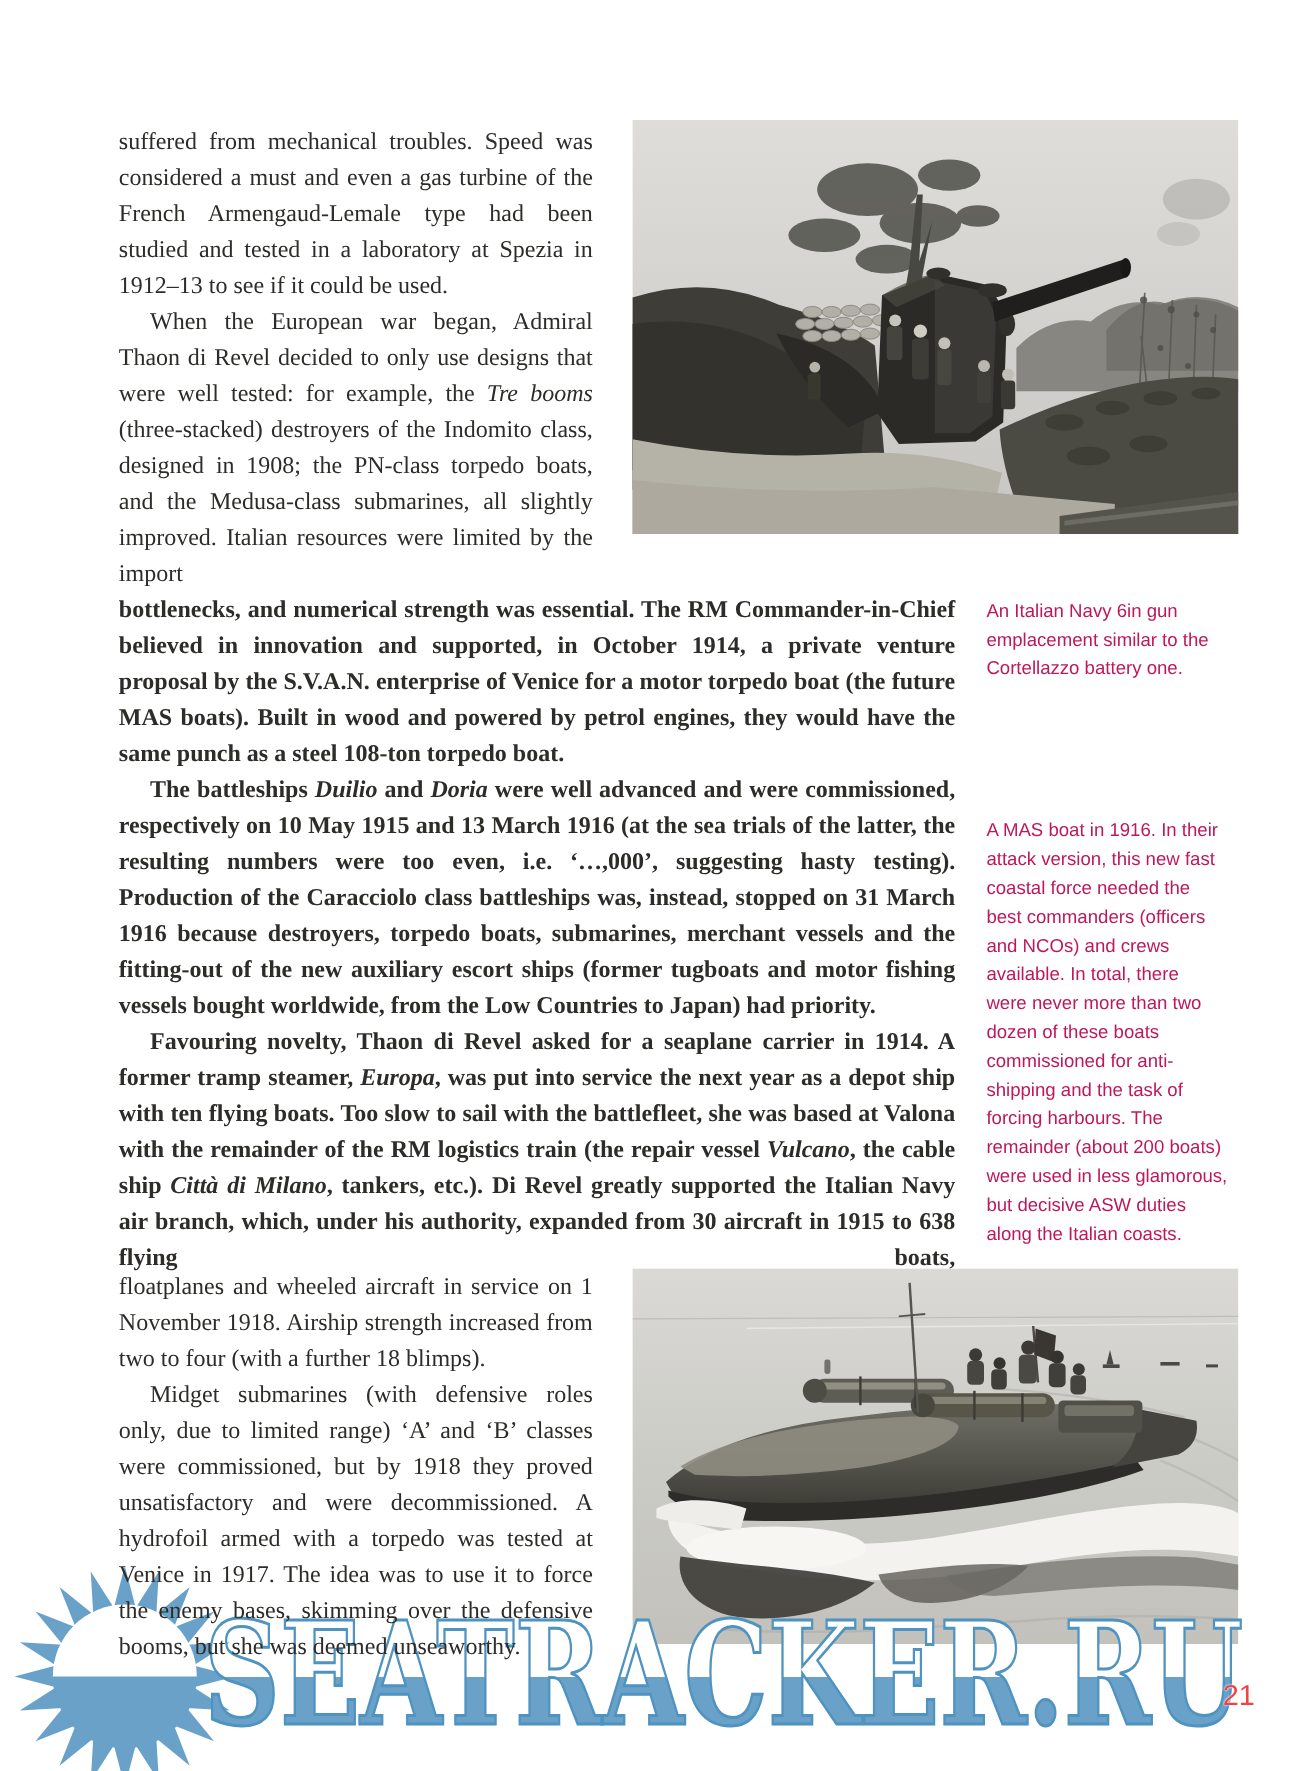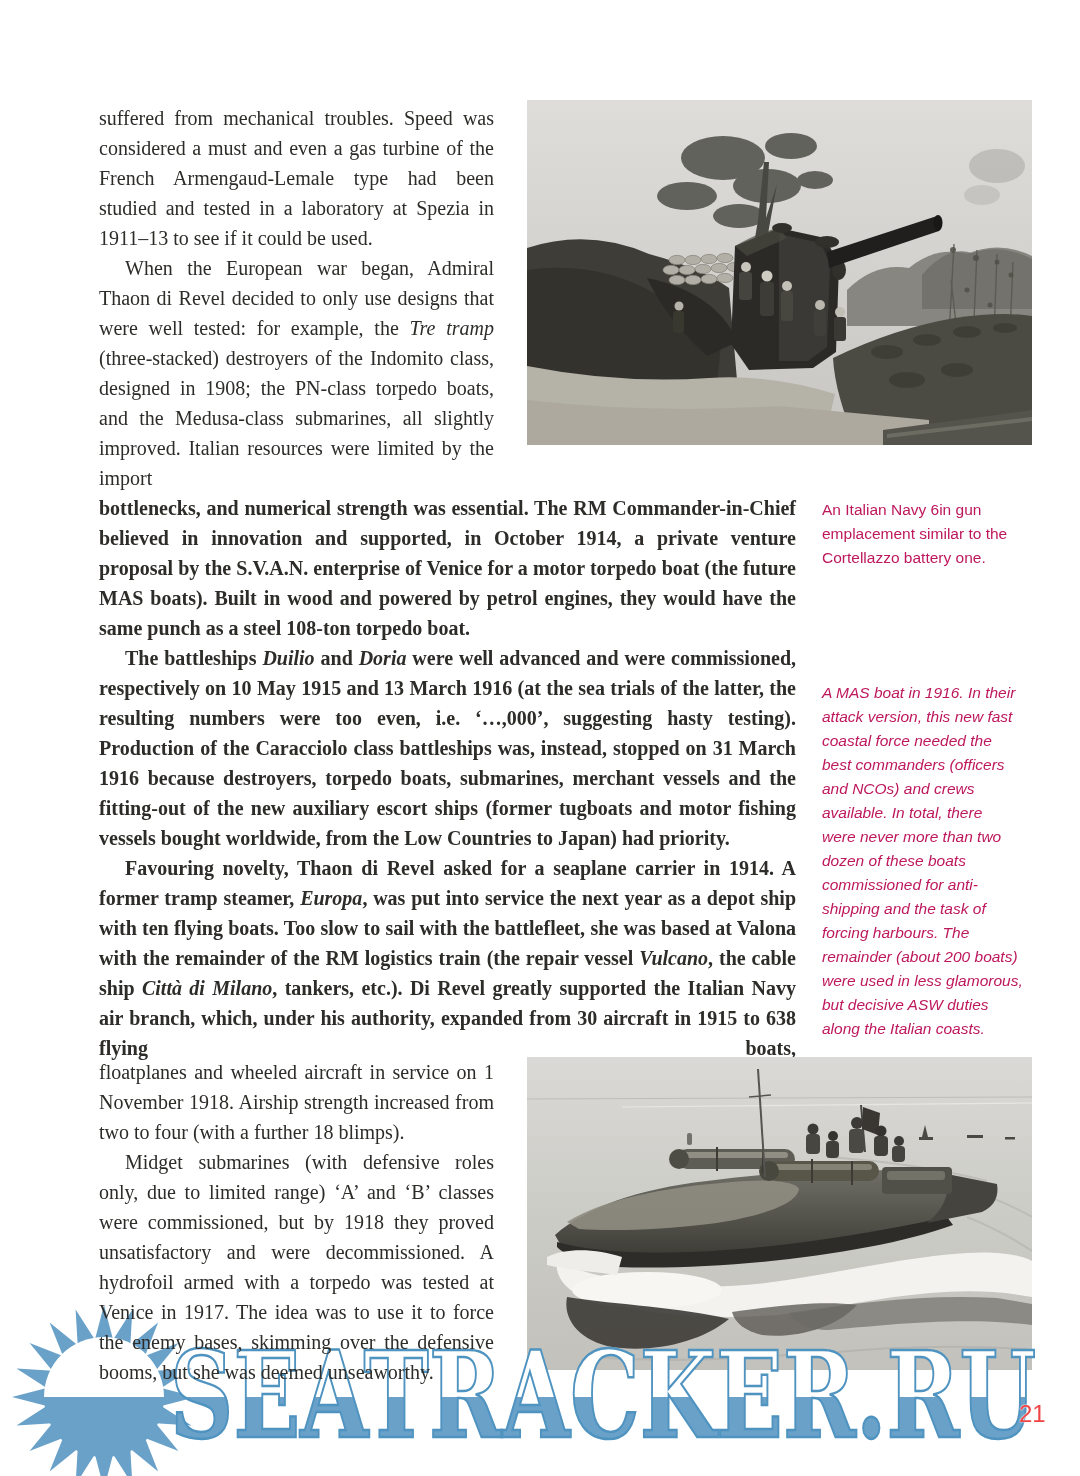--- a/index.html
+++ b/index.html
@@ -12,21 +12,21 @@
   .col-bottom{left:99px;top:1033px;width:395px;z-index:6;margin-top:24px;}
   .para{margin:0;text-align:justify;}
   .para.indent{text-indent:26px;}
   .para.cont{text-align-last:justify;}
   .para i{font-style:italic;}
   
   .caption{position:absolute;left:822px;width:238px;color:#be185d;
            font-family:"Liberation Sans","DejaVu Sans",sans-serif;
            font-size:15.5px;line-height:24px;white-space:pre-line;z-index:6;}
   .caption-1{top:498px;}
-  .caption-2{top:681px;font-style:italic;}
+  .caption-2{top:681px;}
   
   .photo{position:absolute;z-index:1;display:block;}
   .photo-top{left:527px;top:100px;}
   .photo-bottom{left:527px;top:1057px;}
   
   .watermark{position:absolute;left:0;top:1290px;z-index:4;display:block;}
   
   .page-number{position:absolute;left:1019px;top:1400px;z-index:7;
                font-family:"Liberation Sans","DejaVu Sans",sans-serif;
                font-size:24px;color:#ef4444;text-shadow:0 0 2px #ffffff,0 0 1px #ffffff;}
@@ -232,22 +232,22 @@
     </defs>
     <g>
       <polygon fill="#69a1c9" points="104,15 113.1,49.7 132.4,19.5 130.3,55.3 158.1,32.6 145,66 178.4,52.9 155.7,80.7 191.5,78.6 161.3,97.9 196,107 161.3,116.1 191.5,135.4 155.7,133.3 178.4,161.1 145,148 158.1,181.4 130.3,158.7 132.4,194.5 113.1,164.3 104,199 94.9,164.3 75.6,194.5 77.7,158.7 49.6,181.4 63,148 29.6,161.1 52.3,133.3 16.5,135.4 46.7,116.1 12,107 46.7,97.9 16.5,78.6 52.3,80.7 29.6,52.9 63,66 49.6,32.6 77.7,55.3 75.6,19.5 94.9,49.7"></polygon>
       <path d="M44,107 A60,60 0 0 0 164,107 Z" fill="#69a1c9"></path>
       <path d="M44,107 A60,60 0 0 1 164,107 Z" fill="#ffffff"></path>
     </g>
     <text x="170" y="147" font-family="'DejaVu Serif','Liberation Serif',serif" font-weight="bold" font-size="119" textLength="866" lengthAdjust="spacingAndGlyphs" fill="url(#wmfill)" stroke="#4f93c0" stroke-width="2.5">SEATRACKER.RU</text>
   </svg>
 
   <div class="col col-top">
-      <p class="para"><span>suffered from mechanical troubles. Speed was considered a must and even a gas turbine of the French Armengaud-Lemale type had been studied and tested in a laboratory at Spezia in 1911–13 to see if it could be used.</span></p>
-      <p class="para indent cont"><span>When the European war began, Admiral Thaon di Revel decided to only use designs that were well tested: for example, the </span><i>Tre tramp</i><span> (three-stacked) destroyers of the Indomito class, designed in 1908; the PN-class torpedo boats, and the Medusa-class submarines, all slightly improved. Italian resources were limited by the import</span></p>
+      <p class="para"><span>suffered from mechanical troubles. Speed was considered a must and even a gas turbine of the French Armengaud-Lemale type had been studied and tested in a laboratory at Spezia in 1912–13 to see if it could be used.</span></p>
+      <p class="para indent cont"><span>When the European war began, Admiral Thaon di Revel decided to only use designs that were well tested: for example, the </span><i>Tre booms</i><span> (three-stacked) destroyers of the Indomito class, designed in 1908; the PN-class torpedo boats, and the Medusa-class submarines, all slightly improved. Italian resources were limited by the import</span></p>
     </div>
   <div class="col block-wide">
       <p class="para"><span>bottlenecks, and numerical strength was essential. The RM Commander-in-Chief believed in innovation and supported, in October 1914, a private venture proposal by the S.V.A.N. enterprise of Venice for a motor torpedo boat (the future MAS boats). Built in wood and powered by petrol engines, they would have the same punch as a steel 108-ton torpedo boat.</span></p>
       <p class="para indent"><span>The battleships </span><i>Duilio</i><span> and </span><i>Doria</i><span> were well advanced and were commissioned, respectively on 10 May 1915 and 13 March 1916 (at the sea trials of the latter, the resulting numbers were too even, i.e. ‘…,000’, suggesting hasty testing). Production of the Caracciolo class battleships was, instead, stopped on 31 March 1916 because destroyers, torpedo boats, submarines, merchant vessels and the fitting-out of the new auxiliary escort ships (former tugboats and motor fishing vessels bought worldwide, from the Low Countries to Japan) had priority.</span></p>
       <p class="para indent cont"><span>Favouring novelty, Thaon di Revel asked for a seaplane carrier in 1914. A former tramp steamer, </span><i>Europa</i><span>, was put into service the next year as a depot ship with ten flying boats. Too slow to sail with the battlefleet, she was based at Valona with the remainder of the RM logistics train (the repair vessel </span><i>Vulcano</i><span>, the cable ship </span><i>Città di Milano</i><span>, tankers, etc.). Di Revel greatly supported the Italian Navy air branch, which, under his authority, expanded from 30 aircraft in 1915 to 638 flying boats,</span></p>
     </div>
   <div class="col col-bottom">
       <p class="para"><span>floatplanes and wheeled aircraft in service on 1 November 1918. Airship strength increased from two to four (with a further 18 blimps).</span></p>
       <p class="para indent"><span>Midget submarines (with defensive roles only, due to limited range) ‘A’ and ‘B’ classes were commissioned, but by 1918 they proved unsatisfactory and were decommissioned. A hydrofoil armed with a torpedo was tested at Venice in 1917. The idea was to use it to force the enemy bases, skimming over the defensive booms, but she was deemed unseaworthy.</span></p>
     </div>

